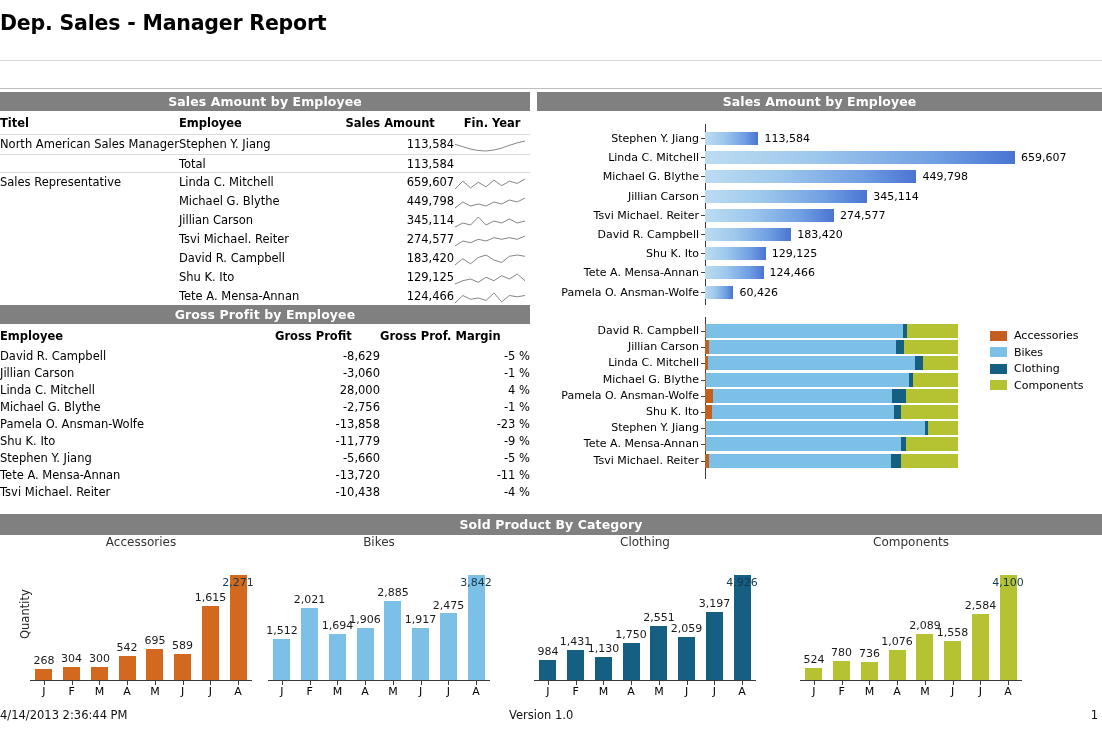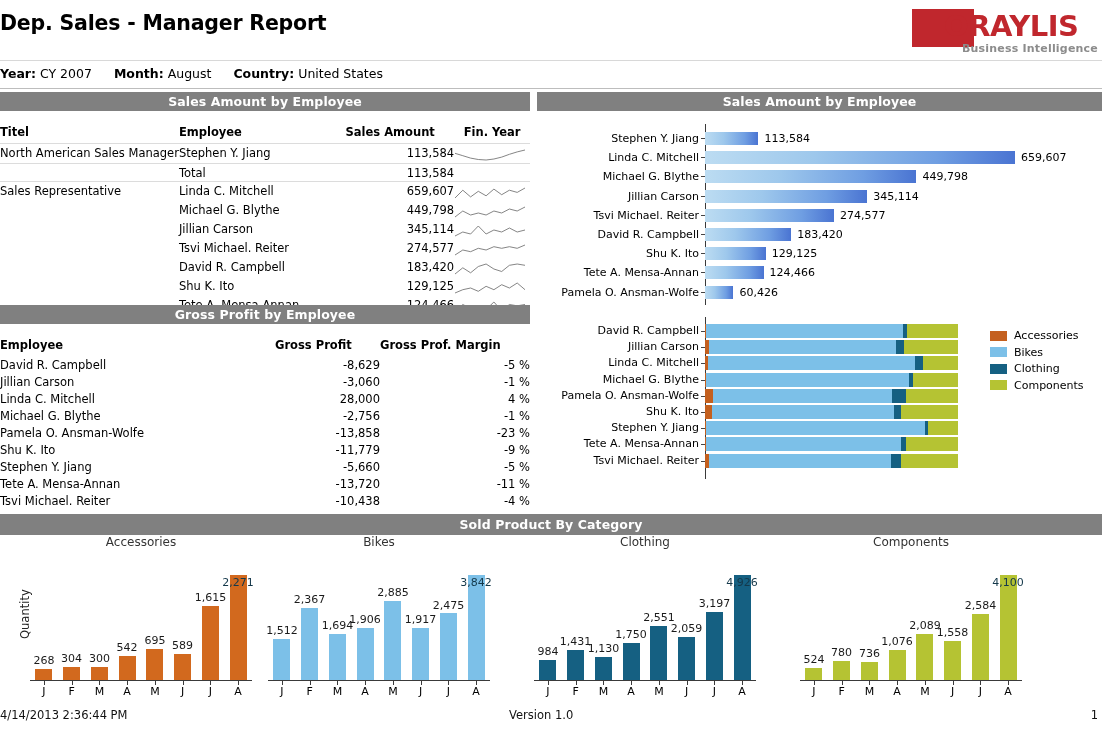--- a/index.html
+++ b/index.html
@@ -40,21 +40,21 @@
   .panel-hdr {
     height: 19px; background: #808080; color: #fff;
     font-size: 12.5px; font-weight: bold; text-align: center; line-height: 19px;
     letter-spacing: 0.1px;
   }
   .panel-body { position: relative; }
 
   
   table.grid { width: 100%; border-collapse: collapse; font-size: 11.5px; }
   table.grid th {
-    font-weight: bold; font-size: 11.5px; padding: 14px 0 4px 0; text-align: left;
+    font-weight: bold; font-size: 11.5px; padding: 5px 0 4px 0; text-align: left;
     vertical-align: bottom; white-space: nowrap;
   }
   table.grid td { padding: 1.5px 0; vertical-align: top; white-space: nowrap; }
   .num { text-align: right; }
   .rowline td { border-top: 1px solid #dcdcdc; }
   .totalrow td { border-top: 1px solid #bdbdbd; border-bottom:1px solid #bdbdbd; font-weight: bold; }
   .grouphead td { border-top: 1px solid #dcdcdc; }
   .spark { width: 78px; }
   .spark svg { display: block; }
 
@@ -108,35 +108,22 @@
   #footer .f-mid { position: absolute; left: 509px; }
   #footer .f-right { position: absolute; right: 4px; }
 </style>
 </head>
 <body>
 
 <div id="page">
 
   <div id="report-title">Dep. Sales - Manager Report</div>
 
-  <div id="logo">
-    <div class="block"></div>
-    <div class="word">ORAYLIS</div>
-    <div class="tag">Business Intelligence</div>
-  </div>
 
   <div class="hr-top"></div>
-  <div id="params">
-    <span class="lbl">Year:</span>
-    <span class="val">CY 2007</span>
-    <span class="lbl">Month:</span>
-    <span class="val">August</span>
-    <span class="lbl">Country:</span>
-    <span class="val">United States</span>
-  </div>
   <div class="hr-bot"></div>
 
   <div class="panel" style="left:0; top:92px; width:530px;">
     <div class="panel-hdr">Sales Amount by Employee</div>
     <div class="panel-body" id="sales-table-body">
         <table class="grid">
           <colgroup>
             <col style="width:152px">
             <col style="width:180px">
             <col style="width:120px">
@@ -531,21 +518,21 @@
             <span class="col-xlab" style="left:198.1px; width:20px;">A</span>
           </div>
           <div class="ylabel" style="left:-12px; top:104px;">Quantity</div>
         </div>
         <div class="col-chart" style="left:268px; width:222px;">
           <div class="col-title">Bikes</div>
           <div class="col-plot">
             <div class="col-bar" style="left:5.3px; width:17.2px; height:41.7px; background:#7cc0e8;"></div>
             <div class="col-val" style="left:-4.7px; width:37.2px; bottom:43.7px; ">1,512</div>
             <div class="col-bar" style="left:33.0px; width:17.2px; height:72.9px; background:#7cc0e8;"></div>
-            <div class="col-val" style="left:23.0px; width:37.2px; bottom:74.9px; ">2,367</div>
+            <div class="col-val" style="left:23.0px; width:37.2px; bottom:74.9px; ">2,021</div>
             <div class="col-bar" style="left:60.8px; width:17.2px; height:46.7px; background:#7cc0e8;"></div>
             <div class="col-val" style="left:50.8px; width:37.2px; bottom:48.7px; ">1,694</div>
             <div class="col-bar" style="left:88.5px; width:17.2px; height:52.6px; background:#7cc0e8;"></div>
             <div class="col-val" style="left:78.5px; width:37.2px; bottom:54.6px; ">1,906</div>
             <div class="col-bar" style="left:116.3px; width:17.2px; height:79.6px; background:#7cc0e8;"></div>
             <div class="col-val" style="left:106.3px; width:37.2px; bottom:81.6px; ">2,885</div>
             <div class="col-bar" style="left:144.0px; width:17.2px; height:52.9px; background:#7cc0e8;"></div>
             <div class="col-val" style="left:134.0px; width:37.2px; bottom:54.9px; ">1,917</div>
             <div class="col-bar" style="left:171.8px; width:17.2px; height:68.3px; background:#7cc0e8;"></div>
             <div class="col-val" style="left:161.8px; width:37.2px; bottom:69px; ">2,475</div>

